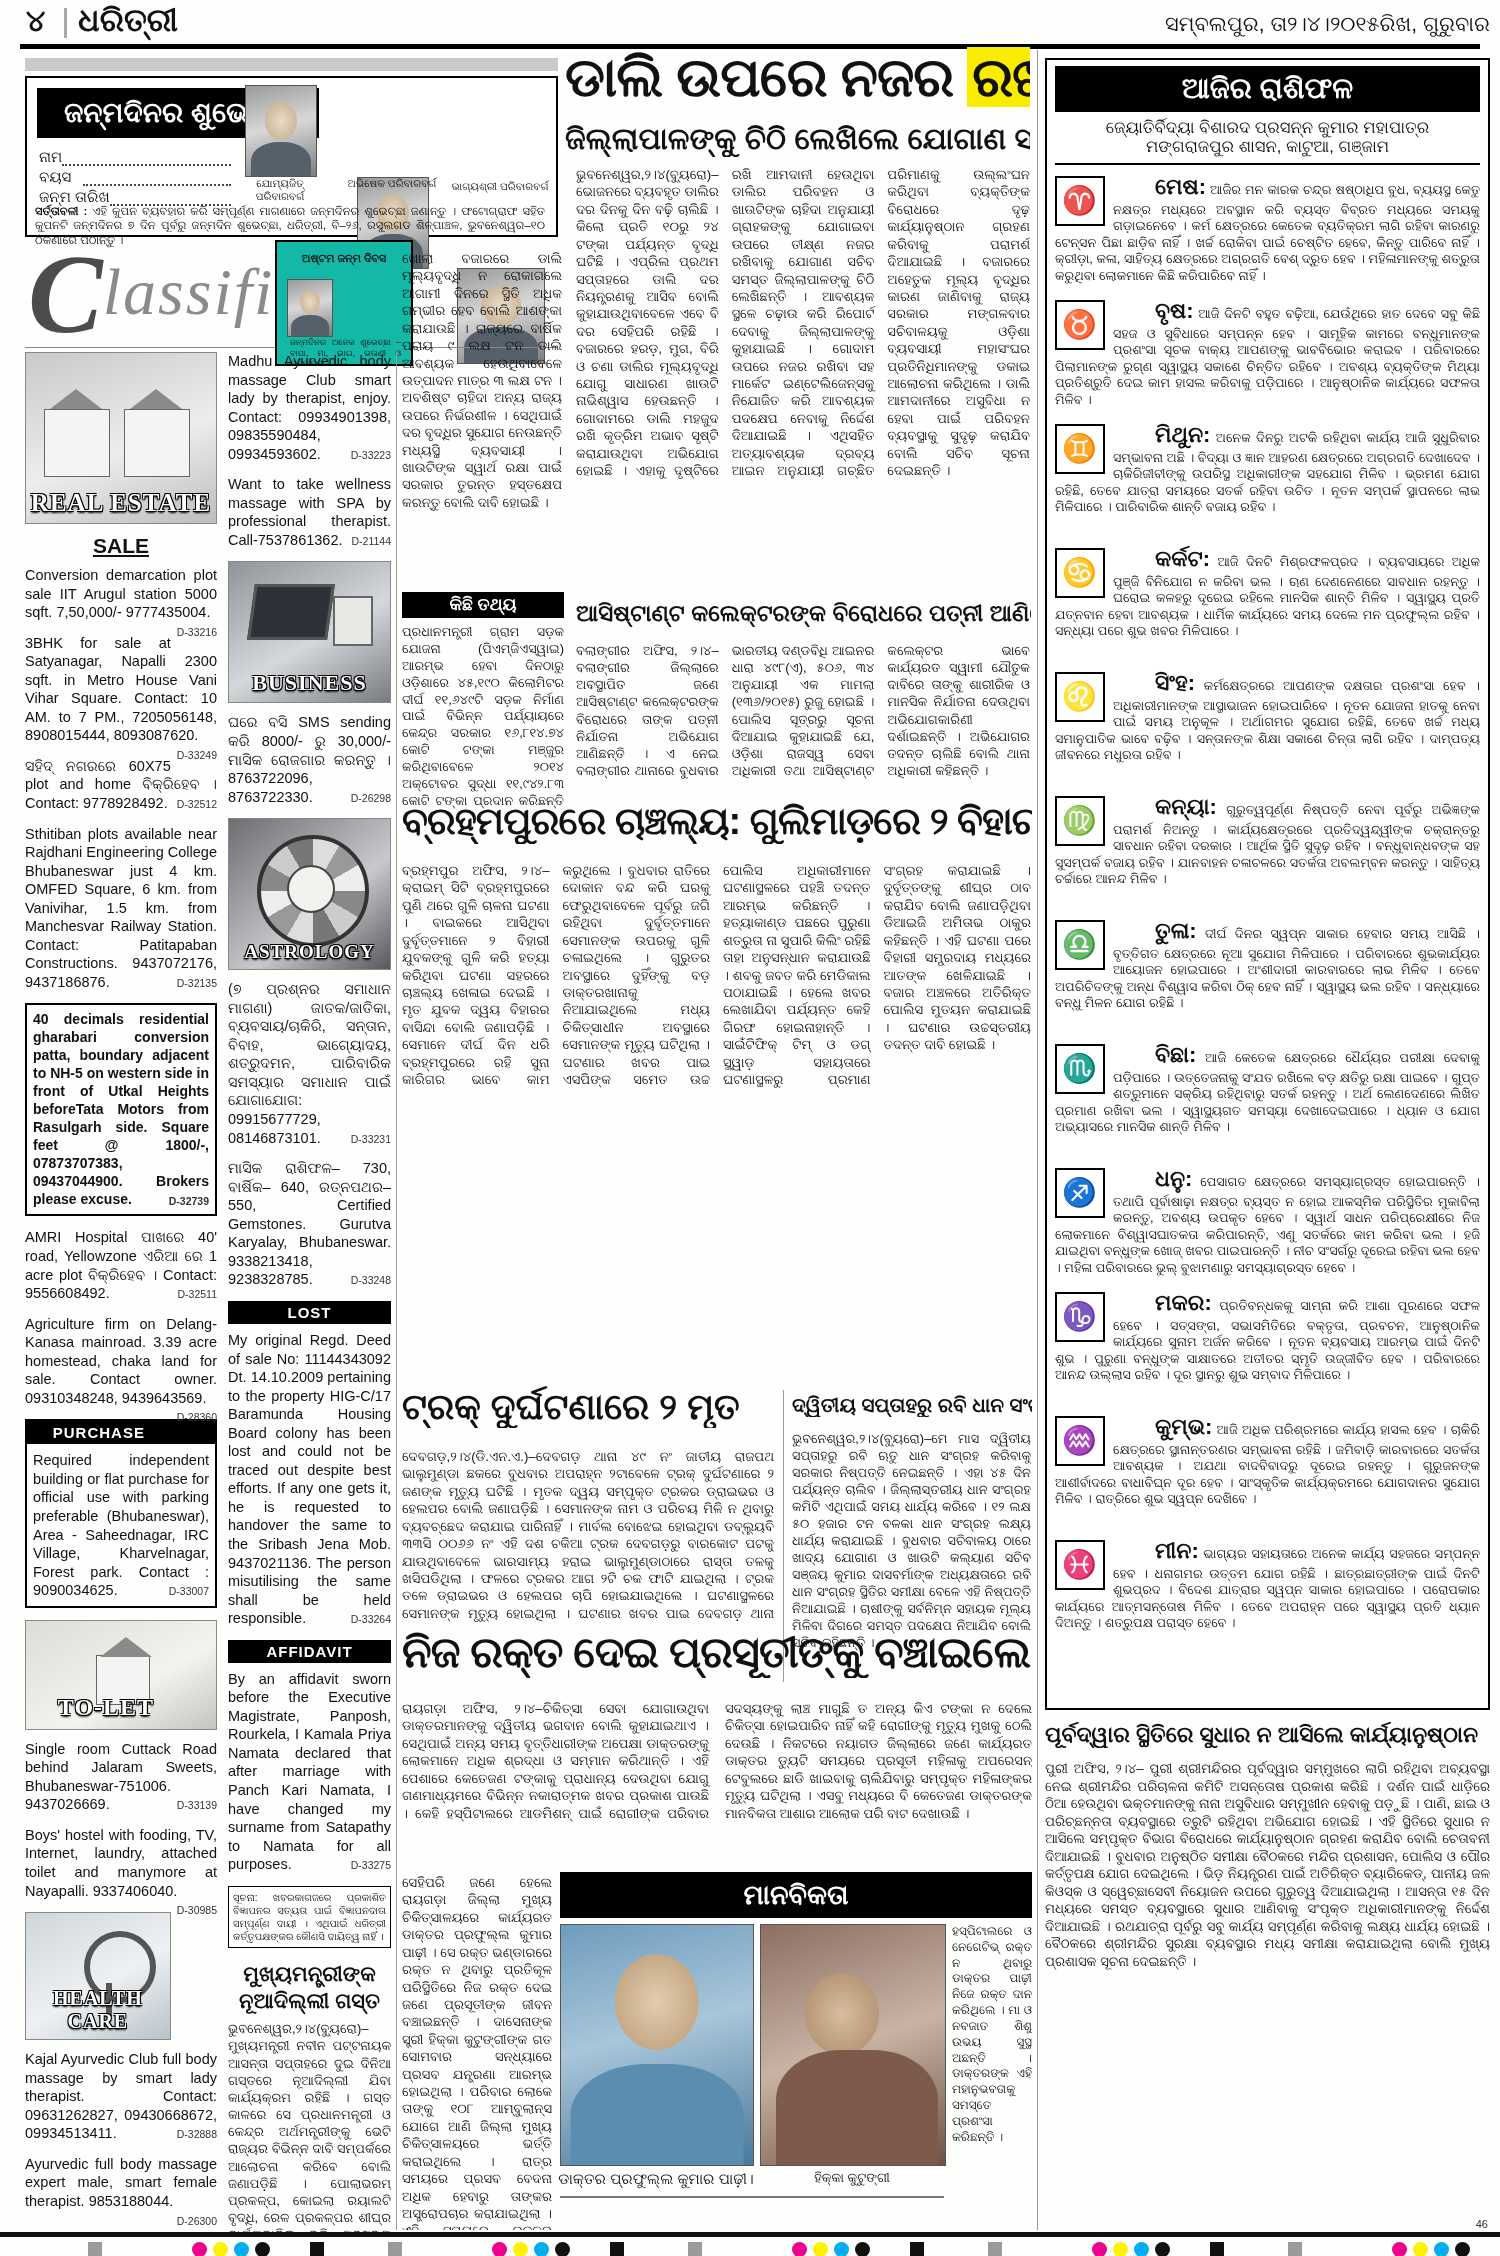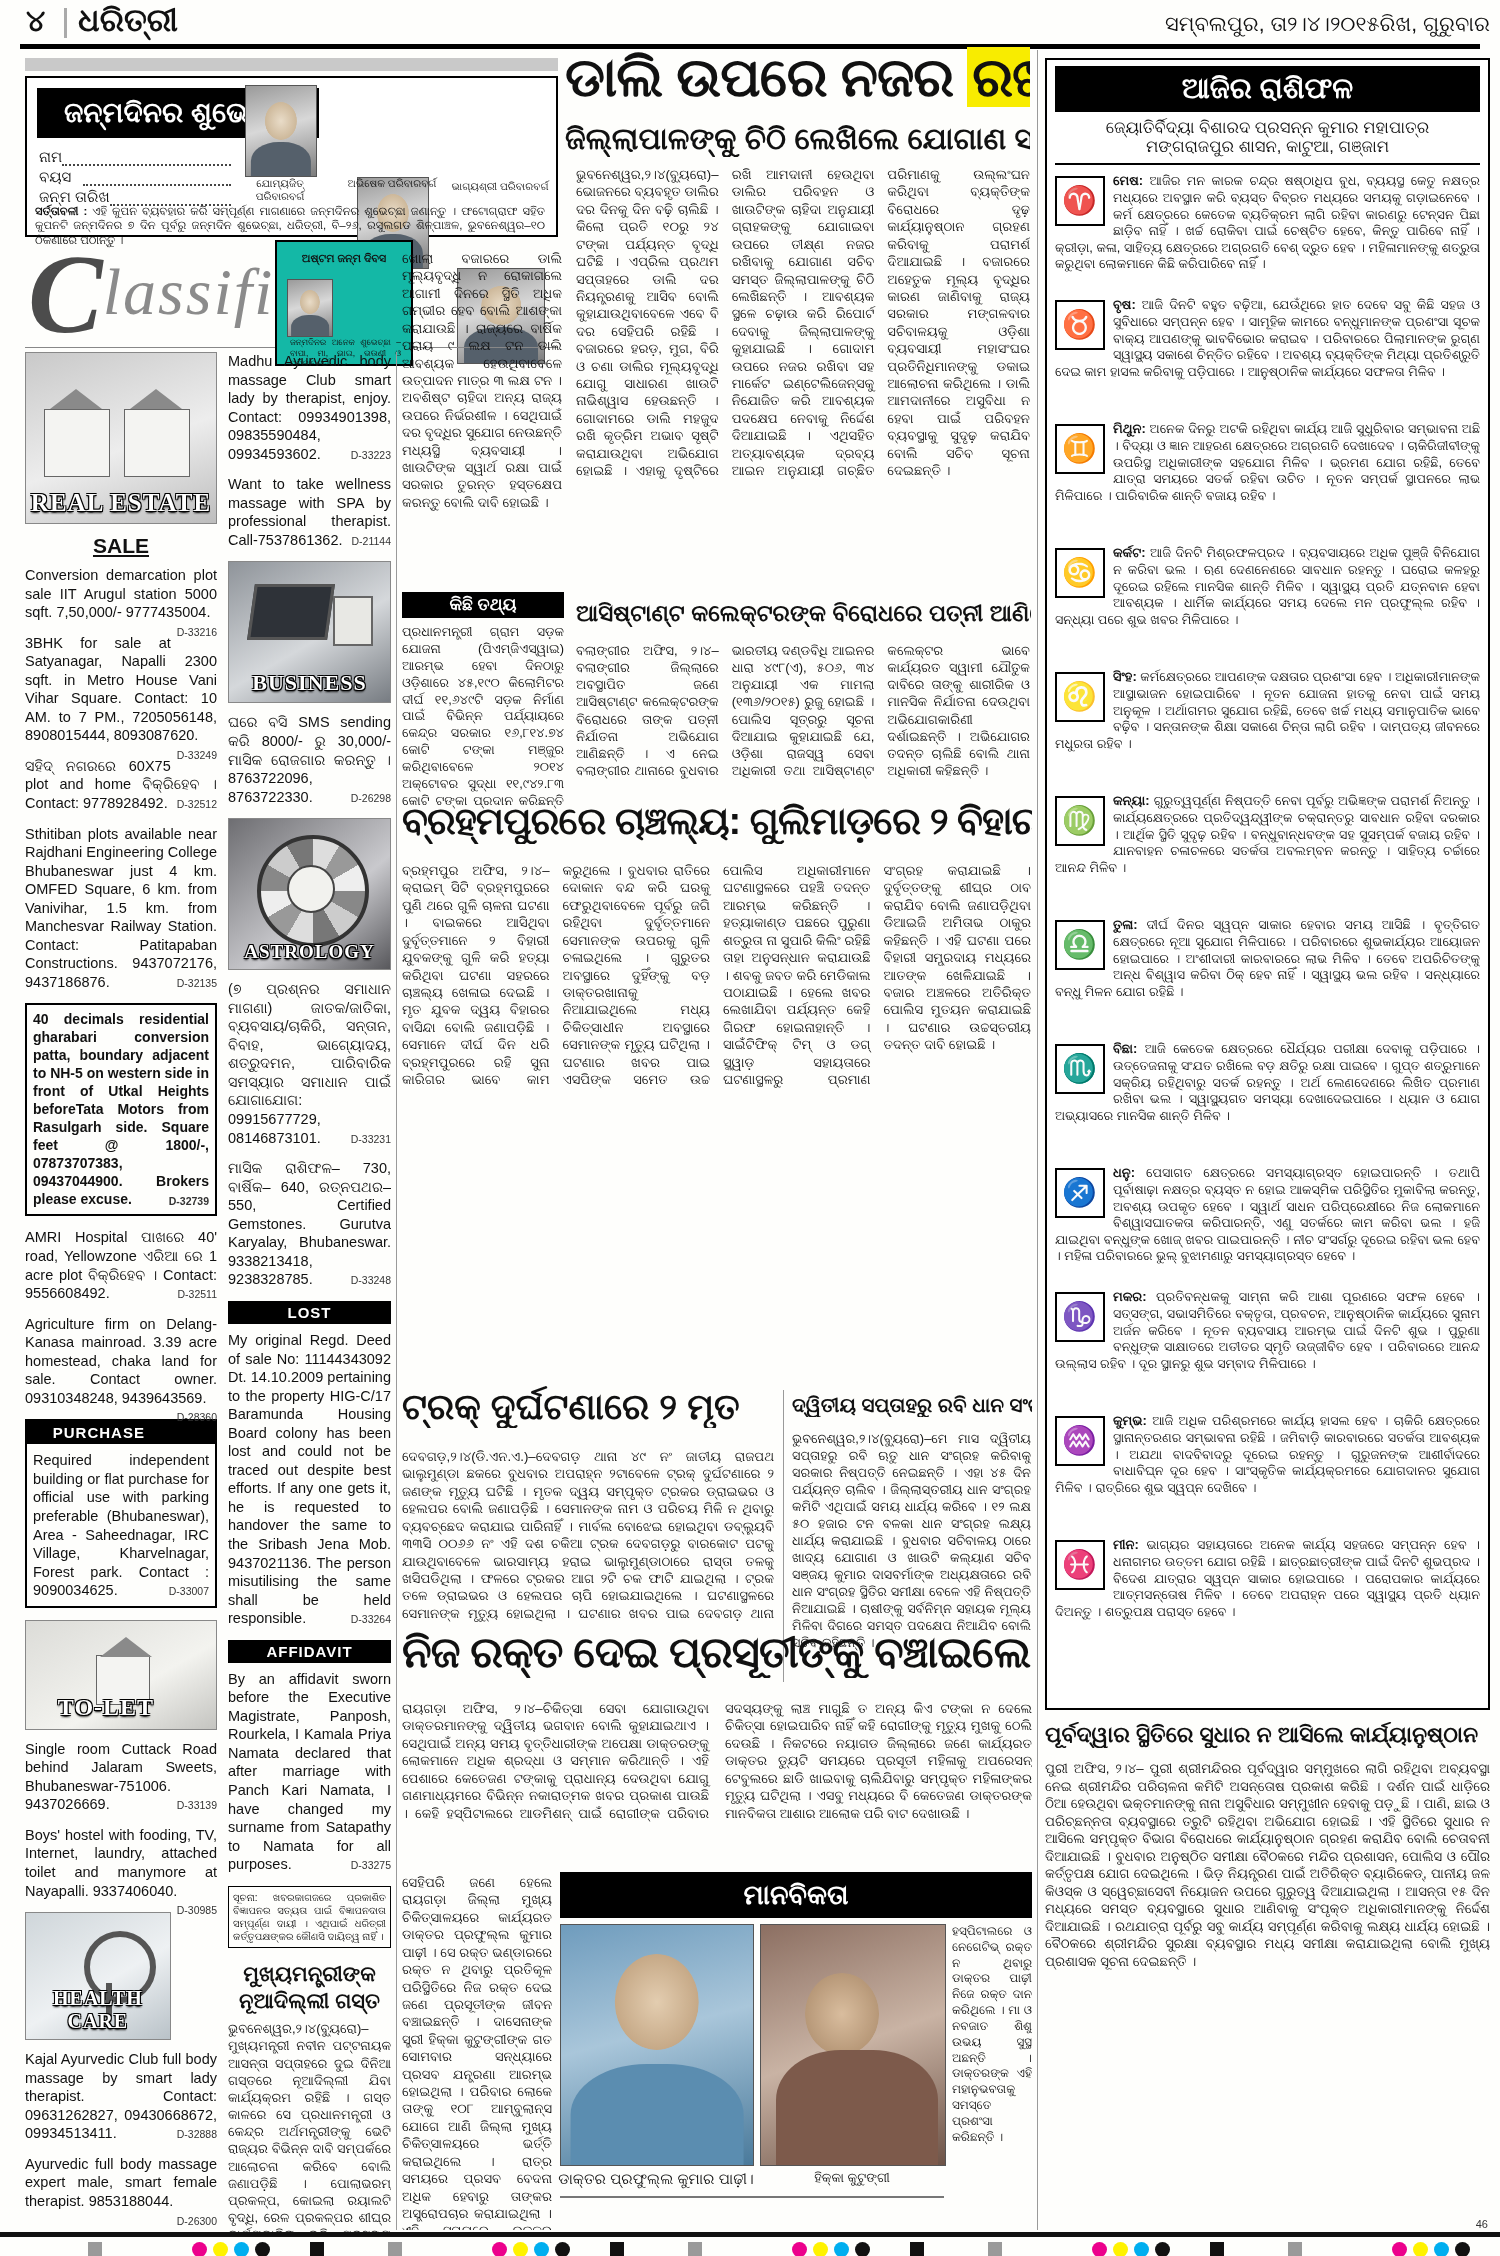--- a/index.html
+++ b/index.html
@@ -31,21 +31,21 @@
   .roof{position:absolute;width:0;height:0;border-left:26px solid transparent;border-right:26px solid transparent;border-bottom:20px solid #8a8a8a;}
   .photo{background:linear-gradient(165deg,#9a9a9a,#d8d8d8 45%,#7c7c7c);border:1px solid #555;position:relative;overflow:hidden;}
   .photo:before{content:"";position:absolute;left:50%;top:18%;width:46%;height:42%;transform:translateX(-50%);
                 background:radial-gradient(ellipse at center,#e9dcc8 0%,#cdb89a 70%,transparent 72%);border-radius:50%;}
   .photo:after{content:"";position:absolute;left:50%;bottom:-8%;width:86%;height:46%;transform:translateX(-50%);
                background:#55606b;border-radius:46% 46% 0 0;}
   
   .sign{min-height:121px;font-size:12.8px;text-align:justify;line-height:1.3;margin-bottom:3px;overflow:hidden;}
   .zicon{float:left;width:46px;height:46px;border:2px solid #000;margin:3px 8px 2px 0;
          font-size:28px;line-height:46px;text-align:center;background:#fff;}
-  .sign b{font-size:13px;}
+  .sign b{font-size:22px;margin-left:42px;}
   .mark{position:absolute;top:2242px;}
   .dot{width:15px;height:15px;border-radius:50%;}
   .sq{width:14px;height:14px;}
 </style>
 </head>
 <body>
 
 <div id="page">
 
   <div class="abs bold" style="left:26px;top:4px;font-size:30px;">୪</div>

